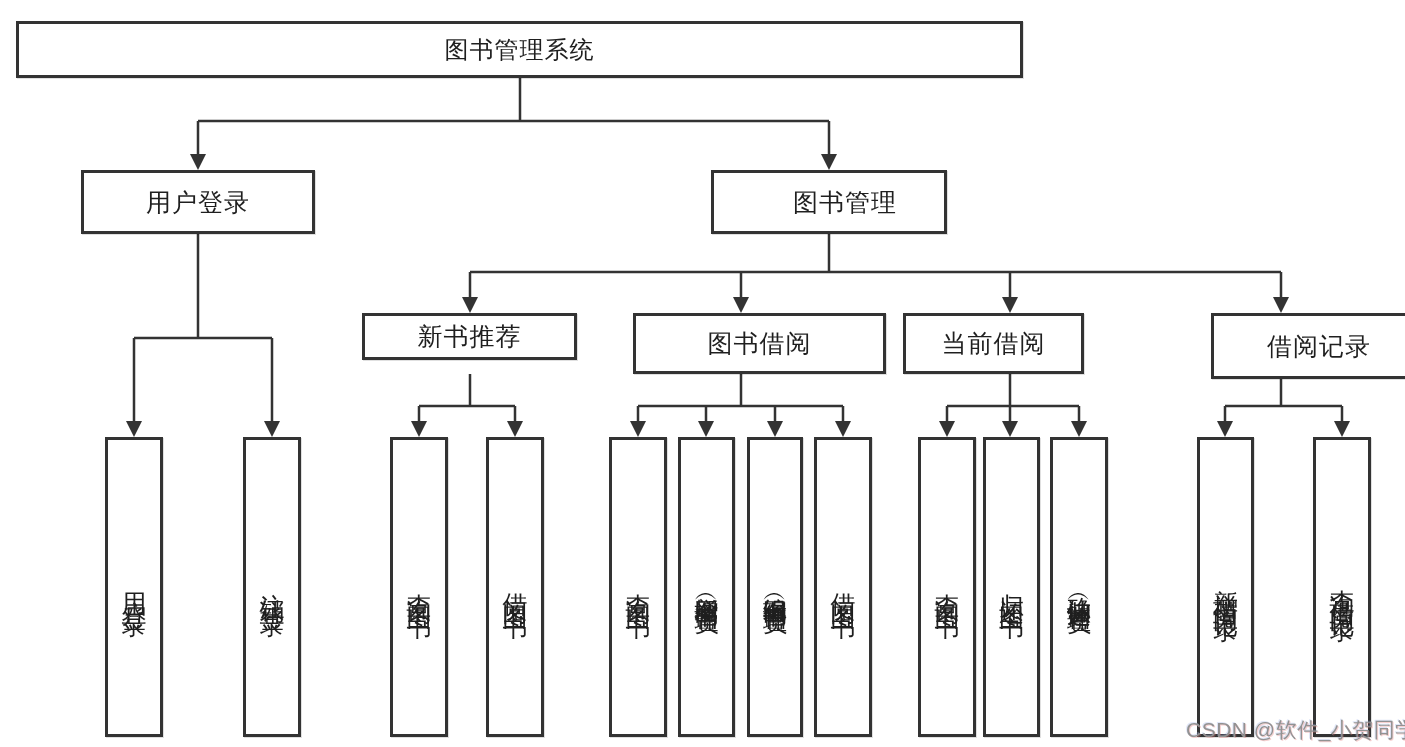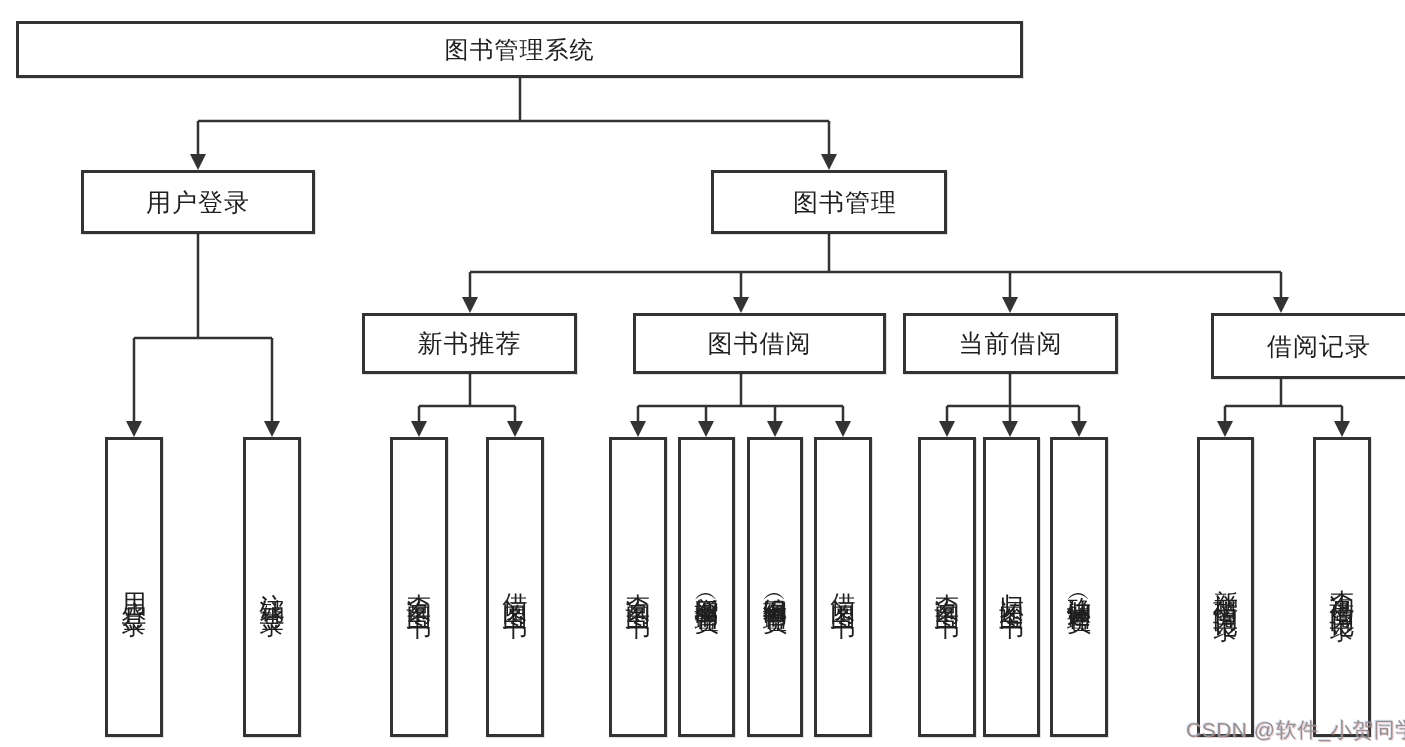--- a/index.html
+++ b/index.html
@@ -82,27 +82,27 @@
     <span>图书管理系统</span>
   </div>
 
   <div class="box hbox" style="left:81px;top:170px;width:234px;height:64px;">
     <span>用户登录</span>
   </div>
   <div class="box hbox" style="left:711px;top:170px;width:236px;height:64px;padding-left:32px;">
     <span>图书管理</span>
   </div>
 
-  <div class="box hbox" style="left:362px;top:313px;width:215px;height:61px;">
+  <div class="box hbox" style="left:362px;top:313px;width:215px;height:47px;">
     <span>新书推荐</span>
   </div>
   <div class="box hbox" style="left:633px;top:313px;width:253px;height:61px;">
     <span>图书借阅</span>
   </div>
-  <div class="box hbox" style="left:903px;top:313px;width:215px;height:61px;text-align:center;">
+  <div class="box hbox" style="left:903px;top:313px;width:181px;height:61px;text-align:center;">
     <span>当前借阅</span>
   </div>
   <div class="box hbox" style="left:1173px;top:313px;width:216px;height:66px;margin-left:38px;">
     <span>借阅记录</span>
   </div>
 
   <div class="box vbox" style="left:105px;top:437px;width:58px;height:300px;">
     <span>用户登录</span>
   </div>
   <div class="box vbox" style="left:243px;top:437px;width:58px;height:300px;">

